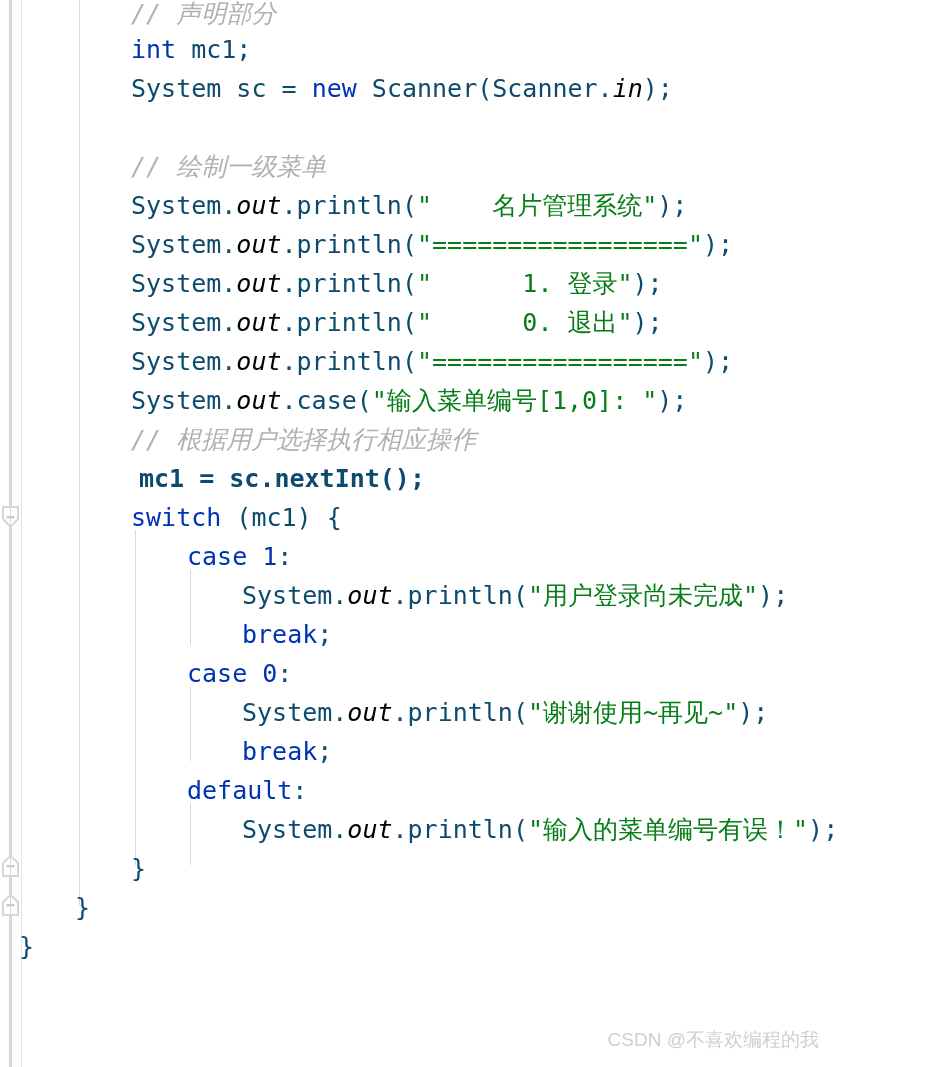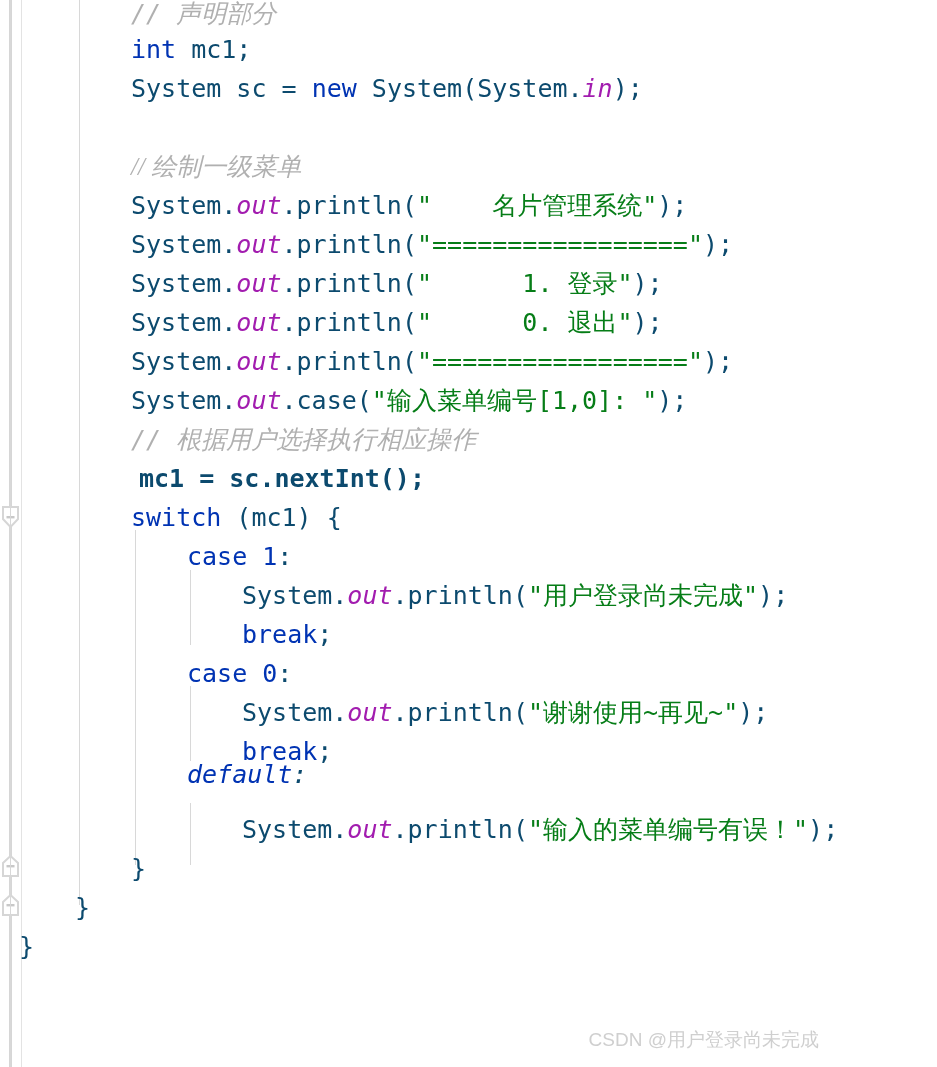--- a/index.html
+++ b/index.html
@@ -74,21 +74,21 @@
   .indent-guide {
     position: absolute;
     width: 1px;
     background: #d8d8d8;
   }
 
   
   .kw      { color: #0033b3; }
   .num     { color: #0033b3; }
   .str     { color: #067d17; }
-  .field   { color: #a21caf; font-style: italic; }
+  .field   { color: #000000; font-style: italic; }
   .cmt     { color: #b0b0b0; font-style: italic; }
   .plain   { color: #0c4a6e; }
 
   
   .watermark {
     position: absolute;
     right: 14px;
     bottom: 14px;
     font-family: "Liberation Sans", sans-serif;
     font-size: 19px;
@@ -131,41 +131,41 @@
         <div class="indent-guide" style="left: 10px; top: 0px; height: 1067px;"></div>
         <div class="indent-guide" style="left: 79px; top: 0px; height: 905px;"></div>
         <div class="indent-guide" style="left: 135px; top: 530px; height: 335px;"></div>
         <div class="indent-guide" style="left: 190px; top: 570px; height: 75px;"></div>
         <div class="indent-guide" style="left: 190px; top: 686px; height: 75px;"></div>
         <div class="indent-guide" style="left: 190px; top: 803px; height: 62px;"></div>
       </div>
     <div id="code-lines">
         <div class="line" style="top: -6px; left: 131px;"><span class="cmt">// 声明部分</span></div>
         <div class="line" style="top: 30px; left: 131px;"><span class="kw">int</span><span class="plain"> mc1;</span></div>
-        <div class="line" style="top: 69px; left: 131px;"><span class="plain">System sc = </span><span class="kw">new</span><span class="plain"> System(System.</span><span class="field">in</span><span class="plain">);</span></div>
+        <div class="line" style="top: 69px; left: 131px;"><span class="plain">System sc = </span><span class="kw">new</span><span class="plain"> Scanner(Scanner.</span><span class="field">in</span><span class="plain">);</span></div>
         <div class="line" style="top: 108px; left: 131px;"></div>
-        <div class="line" style="top: 147px; left: 131px; font-family: Liberation Serif, serif;"><span class="cmt">// 绘制一级菜单</span></div>
+        <div class="line" style="top: 147px; left: 131px;"><span class="cmt">// 绘制一级菜单</span></div>
         <div class="line" style="top: 186px; left: 131px;"><span class="plain">System.</span><span class="field">out</span><span class="plain">.println(</span><span class="str">"    名片管理系统"</span><span class="plain">);</span></div>
         <div class="line" style="top: 225px; left: 131px;"><span class="plain">System.</span><span class="field">out</span><span class="plain">.println(</span><span class="str">"================="</span><span class="plain">);</span></div>
         <div class="line" style="top: 264px; left: 131px;"><span class="plain">System.</span><span class="field">out</span><span class="plain">.println(</span><span class="str">"      1. 登录"</span><span class="plain">);</span></div>
         <div class="line" style="top: 303px; left: 131px;"><span class="plain">System.</span><span class="field">out</span><span class="plain">.println(</span><span class="str">"      0. 退出"</span><span class="plain">);</span></div>
         <div class="line" style="top: 342px; left: 131px;"><span class="plain">System.</span><span class="field">out</span><span class="plain">.println(</span><span class="str">"================="</span><span class="plain">);</span></div>
         <div class="line" style="top: 381px; left: 131px;"><span class="plain">System.</span><span class="field">out</span><span class="plain">.case(</span><span class="str">"输入菜单编号[1,0]: "</span><span class="plain">);</span></div>
         <div class="line" style="top: 420px; left: 131px;"><span class="cmt">// 根据用户选择执行相应操作</span></div>
         <div class="line" style="top: 459px; left: 139px; font-weight: bold;"><span class="plain">mc1 = sc.nextInt();</span></div>
         <div class="line" style="top: 498px; left: 131px; text-align: right;"><span class="kw">switch</span><span class="plain"> (mc1) {</span></div>
         <div class="line" style="top: 537px; left: 187px;"><span class="kw">case</span><span class="plain"> </span><span class="num">1</span><span class="plain">:</span></div>
         <div class="line" style="top: 576px; left: 242px;"><span class="plain">System.</span><span class="field">out</span><span class="plain">.println(</span><span class="str">"用户登录尚未完成"</span><span class="plain">);</span></div>
         <div class="line" style="top: 615px; left: 242px;"><span class="kw">break</span><span class="plain">;</span></div>
         <div class="line" style="top: 654px; left: 187px;"><span class="kw">case</span><span class="plain"> </span><span class="num">0</span><span class="plain">:</span></div>
         <div class="line" style="top: 693px; left: 242px;"><span class="plain">System.</span><span class="field">out</span><span class="plain">.println(</span><span class="str">"谢谢使用~再见~"</span><span class="plain">);</span></div>
         <div class="line" style="top: 732px; left: 242px;"><span class="kw">break</span><span class="plain">;</span></div>
-        <div class="line" style="top: 755px; left: 187px; font-style: italic;"><span class="kw">default</span><span class="plain">:</span></div>
+        <div class="line" style="top: 771px; left: 187px;"><span class="kw">default</span><span class="plain">:</span></div>
         <div class="line" style="top: 810px; left: 242px;"><span class="plain">System.</span><span class="field">out</span><span class="plain">.println(</span><span class="str">"输入的菜单编号有误！"</span><span class="plain">);</span></div>
         <div class="line" style="top: 849px; left: 131px;"><span class="plain">}</span></div>
         <div class="line" style="top: 888px; left: 75px;"><span class="plain">}</span></div>
         <div class="line" style="top: 927px; left: 19px;"><span class="plain">}</span></div>
       </div>
   </div>
 
-  <div class="watermark">CSDN @用户登录尚未完成</div>
+  <div class="watermark">CSDN @不喜欢编程的我</div>
 
 </div>
 
 </body></html>

